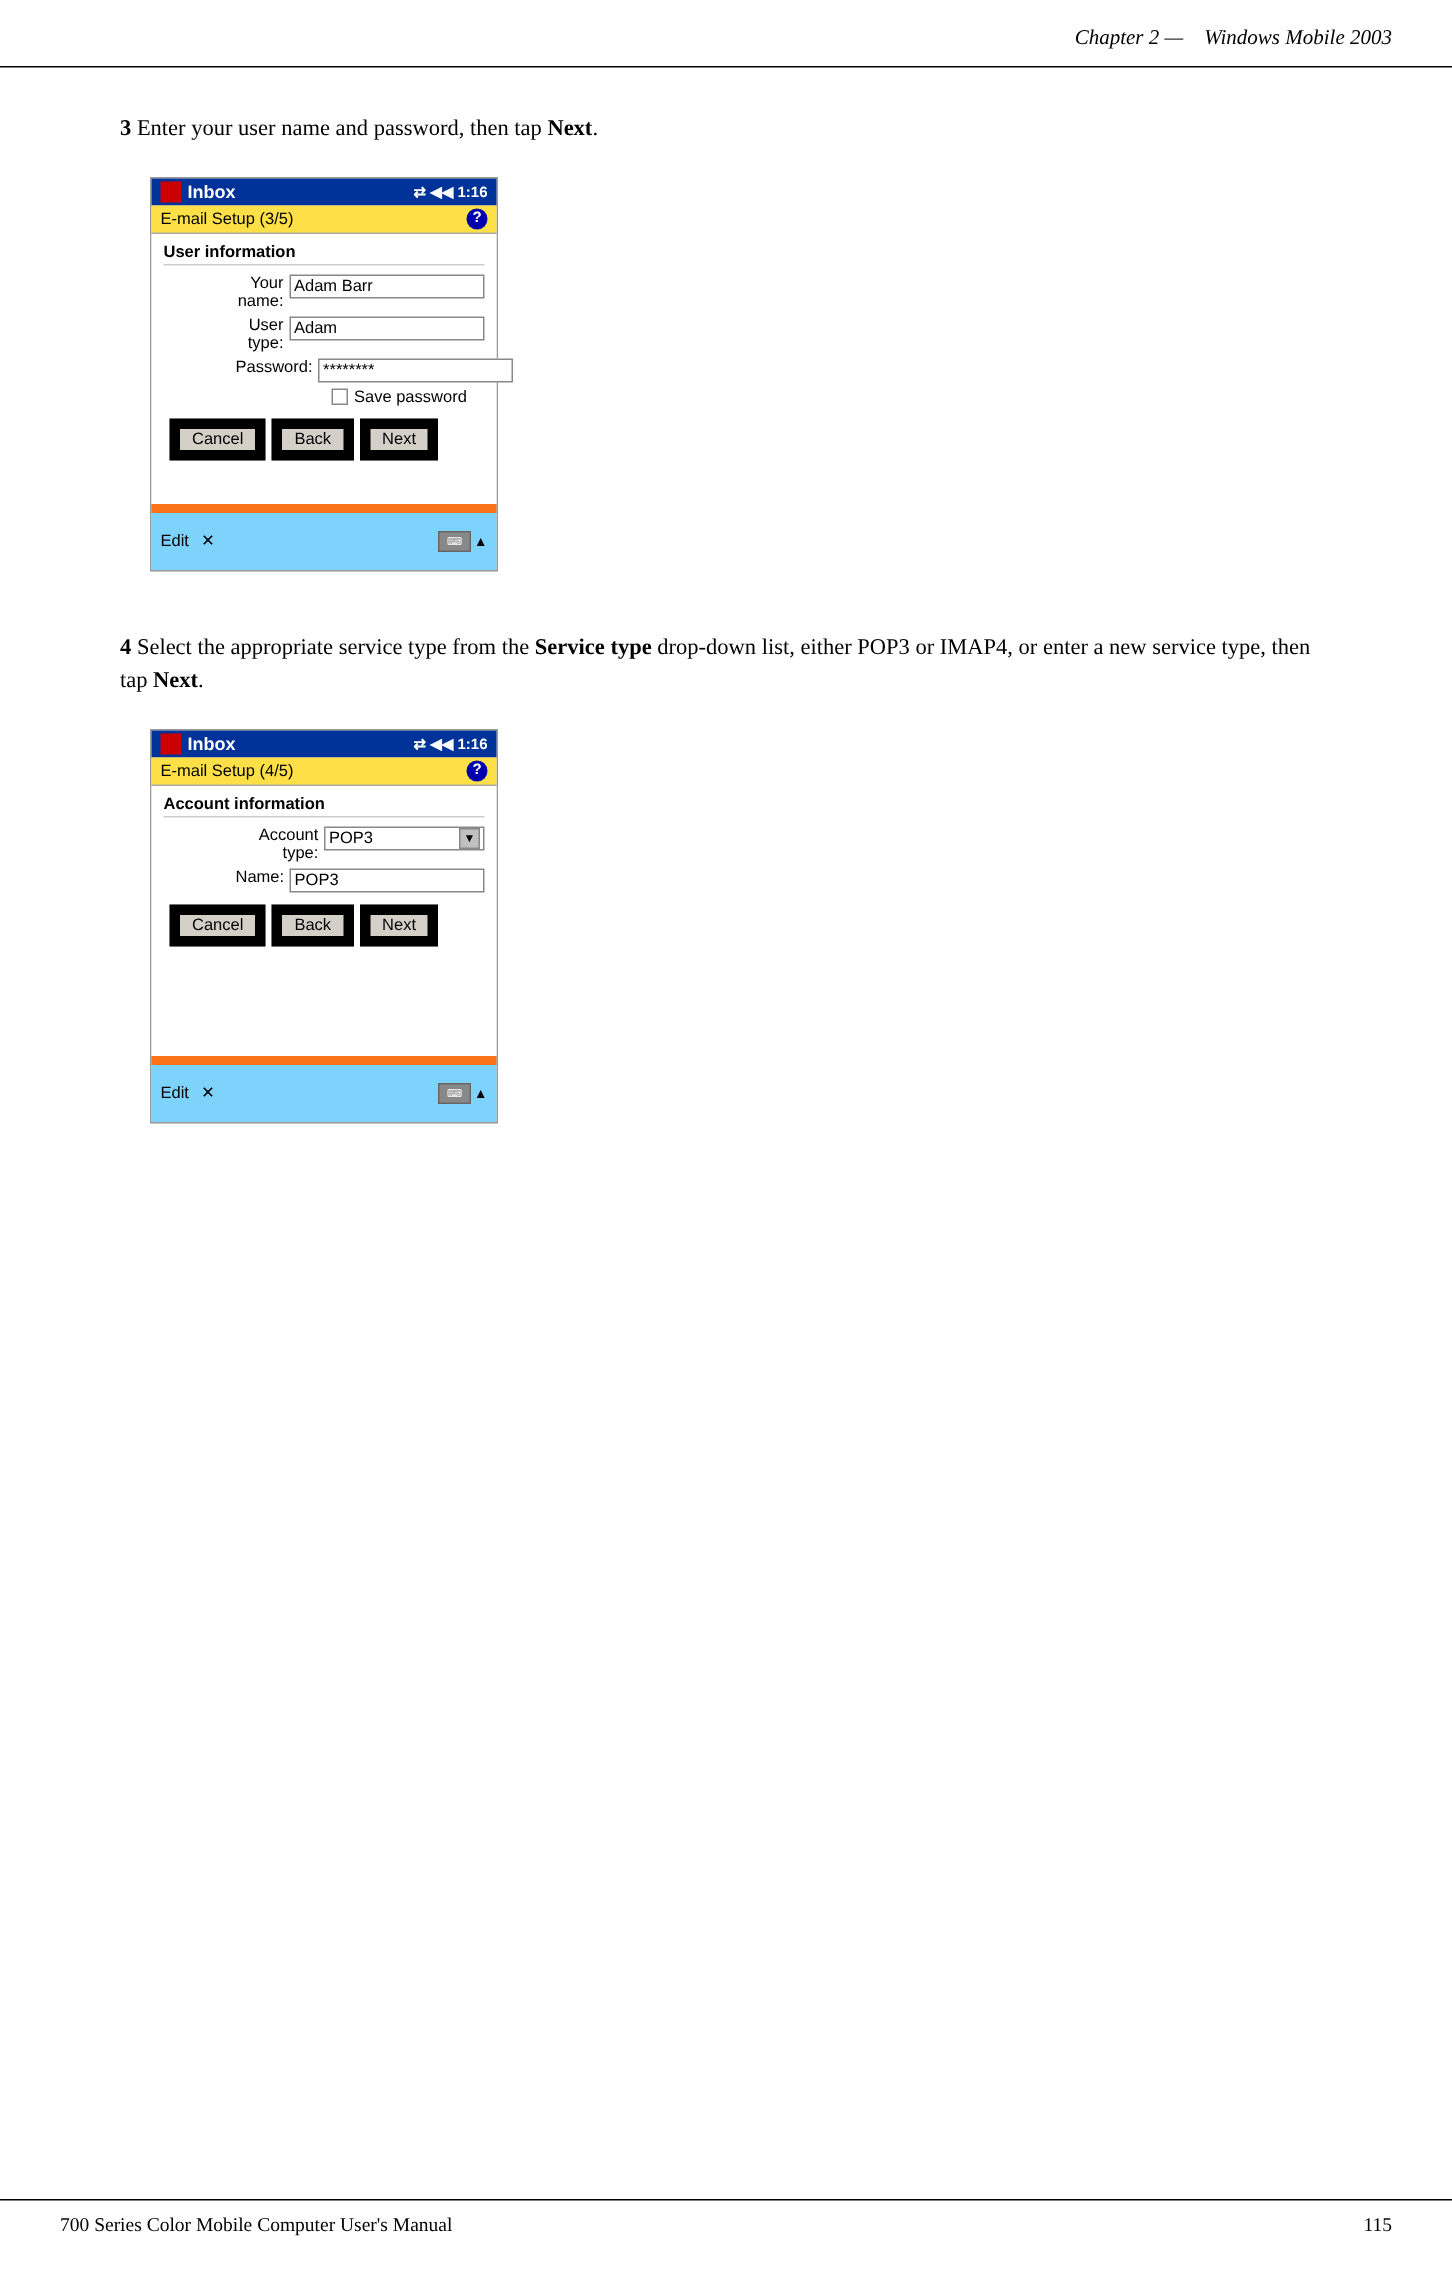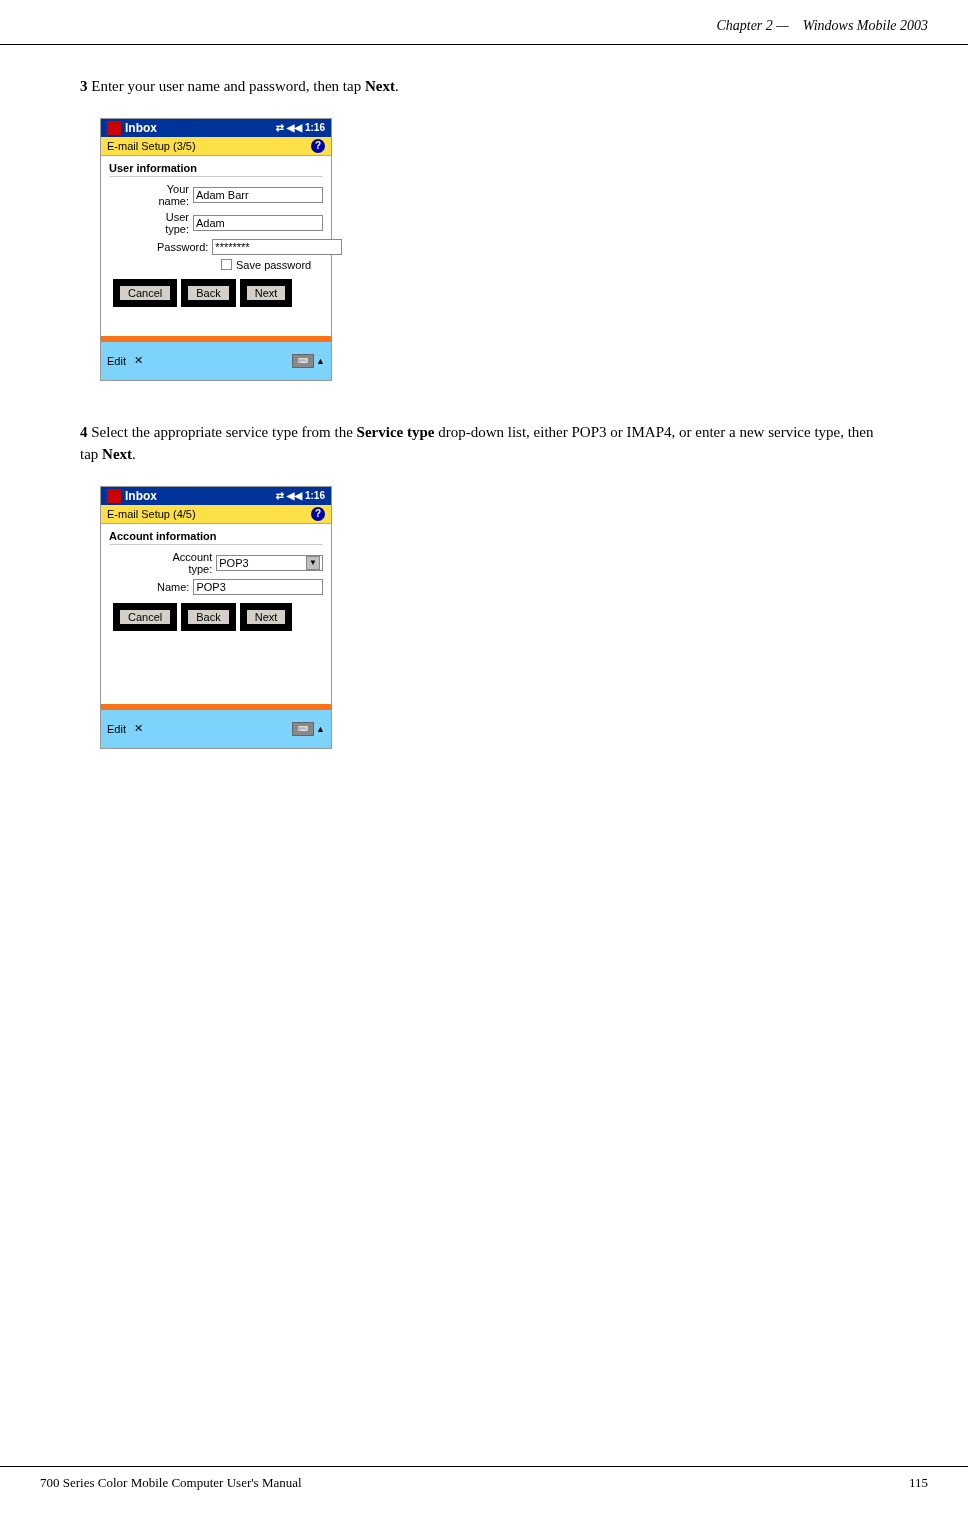--- a/index.html
+++ b/index.html
@@ -143,21 +143,21 @@
     .section-title {
       font-weight: bold;
       font-size: 11px;
       margin-bottom: 6px;
       border-bottom: 1px solid #ccc;
       padding-bottom: 2px;
     }
 
     .form-row {
       display: flex;
-      align-items: center;
+      align-items: flex-start;
       margin-bottom: 4px;
       font-size: 11px;
       margin-left: 48px;
     }
 
     .form-label {
       width: 72px;
       text-align: right;
       padding-right: 4px;
       font-size: 11px;

